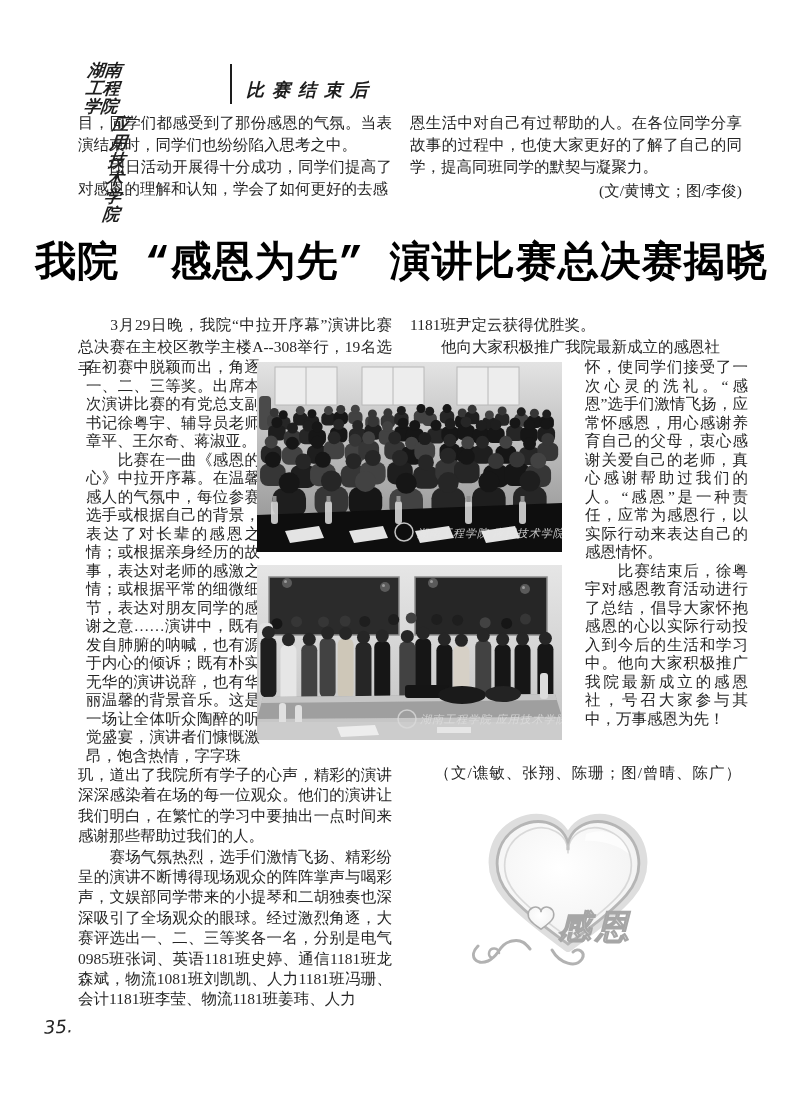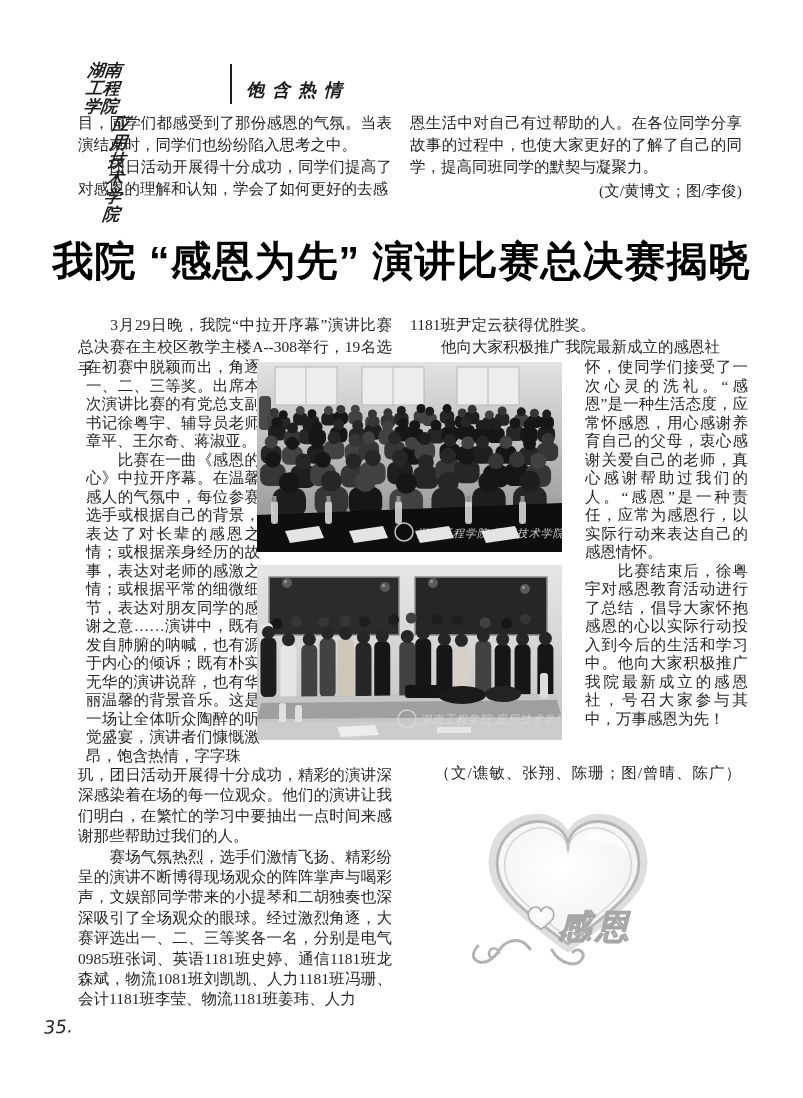--- a/index.html
+++ b/index.html
@@ -17,58 +17,58 @@
 
   
   .seg{position:absolute;font-size:15.5px;line-height:22px;text-align:justify;color:#262626;}
   .pre{white-space:pre-line;}
   .narrow{line-height:18.5px;margin-left:8px;}
   .wide{line-height:20.4px;}
   .byline-r{text-align:right;}
   .byline-c{text-align:right;letter-spacing:1px;}
 
   .headline{position:absolute;left:0;top:234px;width:803px;margin:0;text-align:center;
-        font-family:Liberation Sans, sans-serif;font-size:41px;font-weight:bold;
+        font-family:Liberation Mono, monospace;font-size:41px;font-weight:bold;
         letter-spacing:1px;color:#000000;white-space:nowrap;}
 
   .photo{position:absolute;display:block;}
   .heart-box{position:absolute;left:468px;top:796px;width:200px;height:172px;}
 
   .page-number{position:absolute;left:44px;top:1016px;font-family:"DejaVu Sans", sans-serif;
         font-style:italic;font-size:18px;color:#222;transform:rotate(-3deg);}
 </style>
 </head>
 <body>
 
 <div class="page">
 
   <div class="masthead">
     <div class="logo">
       <div class="logo-l1">湖南工程学院</div>
       <div class="logo-l2">应用技术学院</div>
     </div>
     <div class="mast-divider"></div>
-    <div class="section-label">饱含热情</div>
+    <div class="section-label">比赛结束后</div>
   </div>
 
   <div class="seg pre" style="left:78px;top:112px;width:314px;">目，同学们都感受到了那份感恩的气氛。当表演结束时，同学们也纷纷陷入思考之中。
 　　团日活动开展得十分成功，同学们提高了对感恩的理解和认知，学会了如何更好的去感</div>
   <div class="seg pre" style="left:410px;top:112px;width:332px;">恩生活中对自己有过帮助的人。在各位同学分享故事的过程中，也使大家更好的了解了自己的同学，提高同班同学的默契与凝聚力。</div>
   <div class="seg byline-r" style="left:410px;top:180px;width:332px;">(文/黄博文；图/李俊)</div>
 
   <h1 class="headline">我院 “感恩为先” 演讲比赛总决赛揭晓</h1>
 
   <div class="seg pre" style="left:78px;top:314px;width:314px;">　　3月29日晚，我院“中拉开序幕”演讲比赛总决赛在主校区教学主楼A--308举行，19名选手</div>
   <div class="seg pre narrow" style="left:78px;top:358px;width:174px;">在初赛中脱颖而出，角逐一、二、三等奖。出席本次演讲比赛的有党总支副书记徐粤宇、辅导员老师章平、王尔奇、蒋淑亚。
 　　比赛在一曲《感恩的心》中拉开序幕。在温馨感人的气氛中，每位参赛选手或根据自己的背景，表达了对长辈的感恩之情；或根据亲身经历的故事，表达对老师的感激之情；或根据平常的细微细节，表达对朋友同学的感谢之意……演讲中，既有发自肺腑的呐喊，也有源于内心的倾诉；既有朴实无华的演讲说辞，也有华丽温馨的背景音乐。这是一场让全体听众陶醉的听觉盛宴，演讲者们慷慨激昂，饱含热情，字字珠</div>
-  <div class="seg pre wide" style="left:78px;top:765px;width:314px;">玑，团日活动开展得十分成功，精彩的演讲深深感染着在场的每一位观众。他们的演讲让我们明白，在繁忙的学习中要抽出一点时间来感谢那些帮助过我们的人。
+  <div class="seg pre wide" style="left:78px;top:765px;width:314px;">玑，道出了我院所有学子的心声，精彩的演讲深深感染着在场的每一位观众。他们的演讲让我们明白，在繁忙的学习中要抽出一点时间来感谢那些帮助过我们的人。
 　　赛场气氛热烈，选手们激情飞扬、精彩纷呈的演讲不断博得现场观众的阵阵掌声与喝彩声，文娱部同学带来的小提琴和二胡独奏也深深吸引了全场观众的眼球。经过激烈角逐，大赛评选出一、二、三等奖各一名，分别是电气0985班张词、英语1181班史婷、通信1181班龙森斌，物流1081班刘凯凯、人力1181班冯珊、会计1181班李莹、物流1181班姜玮、人力</div>
   <div class="seg pre" style="left:410px;top:314px;width:332px;">1181班尹定云获得优胜奖。
 　　他向大家积极推广我院最新成立的感恩社</div>
-  <div class="seg pre narrow" style="left:577px;top:358px;width:163px;">怀，使同学们接受了一次心灵的洗礼。“感恩”是一种生活态度，应常怀感恩，用心感谢养育自己的父母，衷心感谢关爱自己的老师，真心感谢帮助过我们的人。“感恩”是一种责任，应常为感恩行，以实际行动来表达自己的感恩情怀。
+  <div class="seg pre narrow" style="left:577px;top:358px;width:163px;">怀，使同学们接受了一次心灵的洗礼。“感恩”选手们激情飞扬，应常怀感恩，用心感谢养育自己的父母，衷心感谢关爱自己的老师，真心感谢帮助过我们的人。“感恩”是一种责任，应常为感恩行，以实际行动来表达自己的感恩情怀。
 　　比赛结束后，徐粤宇对感恩教育活动进行了总结，倡导大家怀抱感恩的心以实际行动投入到今后的生活和学习中。他向大家积极推广我院最新成立的感恩社，号召大家参与其中，万事感恩为先！</div>
   <div class="seg byline-c" style="left:410px;top:762px;width:332px;">（文/谯敏、张翔、陈珊；图/曾晴、陈广）</div>
 
   <svg class="photo" style="left:257px;top:362px;" width="305" height="190" viewBox="0 0 305 190">
     <defs>
       <linearGradient id="pg1" x1="0" y1="0" x2="0" y2="1">
         <stop offset="0" stop-color="#e3e3e3"></stop>
           <stop offset="0.55" stop-color="#b3b3b3"></stop>
         <stop offset="1" stop-color="#8c8c8c"></stop>
       </linearGradient>

